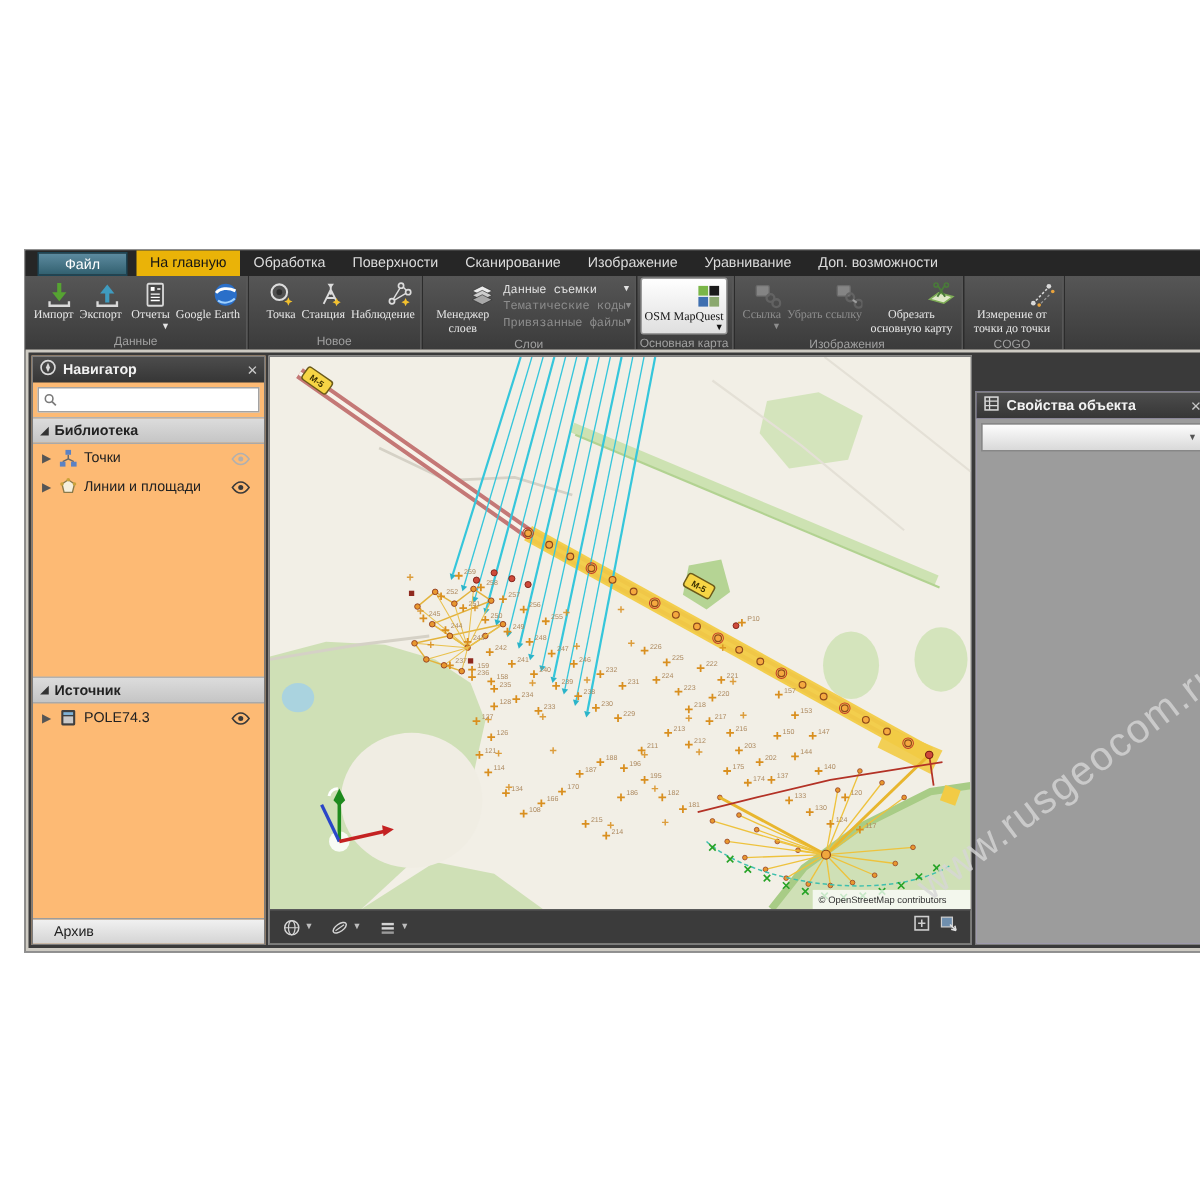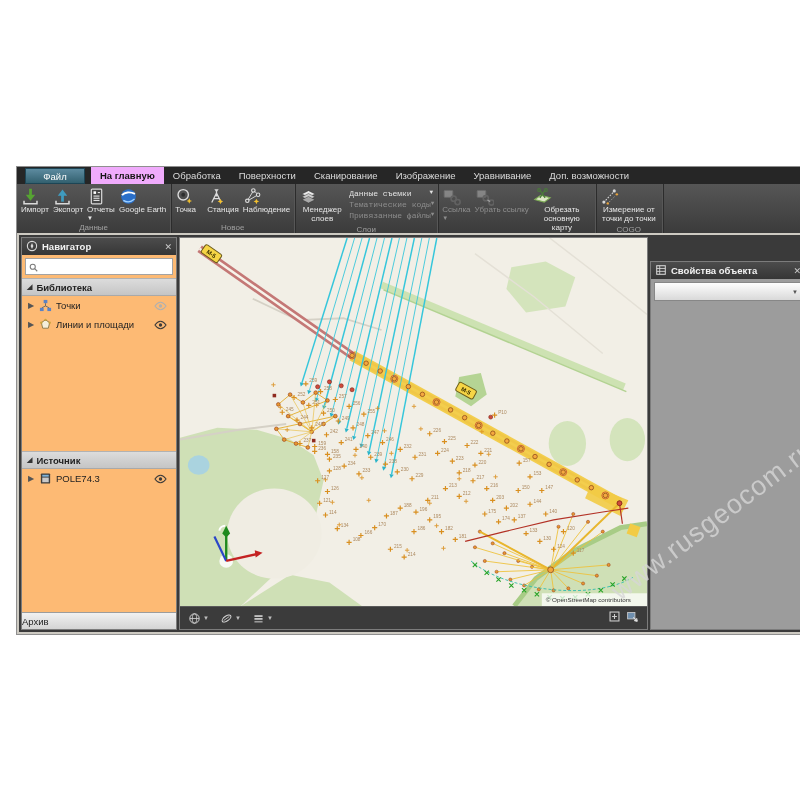--- a/index.html
+++ b/index.html
@@ -4,28 +4,28 @@
 <style>
   html,body{margin:0;padding:0;background:#ffffff;width:800px;height:800px;overflow:hidden;
     font-family:"Liberation Sans",sans-serif;-webkit-font-smoothing:antialiased;}
   #app{position:absolute;left:16px;top:166px;width:795px;height:469px;background:#2b2b2b;
     border:1px solid #8f8f8f;box-sizing:border-box;}
   
   .tabbar{height:17px;background:#262626;display:flex;align-items:stretch;padding-left:8px;position:relative;}
   .tab-file{width:58px;margin:1px 6px 0 0;background:linear-gradient(#5d8ba0,#32606f);
     border:1px solid #1d4555;color:#fff;font-size:9.5px;display:flex;align-items:center;justify-content:center;}
   .tab{padding:0 9px;color:#dcdcdc;font-size:9.5px;line-height:17px;white-space:nowrap;}
-  .tab.active{background:#f0abfc;color:#151515;font-weight:bold;}
+  .tab.active{background:#eab308;color:#151515;}
   .ribbon-collapse{position:absolute;right:6px;top:2px;color:#c9c9c9;font-size:8px;}
   
   .ribbon{height:49px;background:linear-gradient(#565656,#3b3b3b);display:flex;border-bottom:1px solid #242424;}
   .rgroup{display:flex;flex-direction:column;border-right:1px solid #575757;box-shadow:1px 0 0 #2c2c2c;padding:1px 2px 0;}
   .rbuttons{flex:1;display:flex;align-items:stretch;justify-content:center;}
-  .rbtn{min-width:28px;max-width:58px;display:flex;flex-direction:column;align-items:flex-start;
-    padding:1px 2px 0;color:#e6e6e6;font-size:8px;line-height:1.1;text-align:center;cursor:default;}
+  .rbtn{min-width:28px;max-width:58px;display:flex;flex-direction:column;align-items:flex-end;
+    padding:1px 2px 0;color:#e6e6e6;font-size:8px;line-height:1.1;text-align:center;cursor:default;font-family:Liberation Serif, serif;}
   .rbtn .ricon{height:20px;display:flex;align-items:center;}
   .rbtn .ricon svg{width:19px;height:19px;}
   .rbtn.disabled{color:#8d8d8d;}
   .rbtn.disabled .ricon{filter:grayscale(1) opacity(.45);}
   .rbtn.selected{background:linear-gradient(#ffffff,#dfdfdf);border:1px solid #9a9a9a;color:#111;border-radius:2px;}
   .glabel{height:11px;font-size:8px;color:#a0a0a0;text-align:center;line-height:11px;white-space:nowrap;}
   .darr{font-size:6px;vertical-align:1px;}
   .layer-wrap{flex:1;display:flex;align-items:center;}
   .ldrops{display:flex;flex-direction:column;justify-content:center;gap:2px;width:88px;}
   .ldrop{display:flex;justify-content:space-between;font-size:8px;padding:0 2px;white-space:nowrap;font-family:Liberation Mono, monospace;}
@@ -44,21 +44,21 @@
     display:flex;align-items:center;gap:4px;padding:0 5px;font-size:9.5px;font-weight:bold;color:#222;flex:0 0 auto;}
   .tri{font-size:7px;color:#333;}
   .titem{height:19px;display:flex;align-items:center;gap:4px;padding:0 5px 0 6px;font-size:9.5px;color:#222;flex:0 0 auto;}
   .titem .exp{font-size:8px;color:#555;width:7px;}
   .titem .iicon svg{width:13px;height:13px;display:block;}
   .titem .eye{margin-left:auto;margin-right:4px;}
   .titem .eye svg{width:13px;height:10px;display:block;}
   .eye.faint{color:#b0b0b0;} .eye.dark{color:#3a3a3a;}
   .spacer1{height:117px;flex:0 0 auto;} .flexsp{flex:1;}
   .archbar{height:16px;background:linear-gradient(#f1f1f1,#d4d4d4);border-top:1px solid #9c9c9c;
-    font-size:9.5px;color:#222;display:flex;align-items:center;flex:0 0 auto;}
+    font-size:9.5px;color:#222;display:flex;align-items:center;padding-left:14px;flex:0 0 auto;}
   
   .mapcol{flex:1;display:flex;flex-direction:column;border:1px solid #7c7c7c;box-sizing:border-box;background:#f2efe6;}
   .map-canvas{flex:1;position:relative;overflow:hidden;}
   .map-canvas svg{position:absolute;inset:0;width:100%;height:100%;}
   .map-toolbar{height:22px;background:#3b3b3b;border-top:1px solid #5a5a5a;display:flex;align-items:center;
     padding:0 8px;gap:3px;flex:0 0 auto;}
   .mtb{display:flex;align-items:center;gap:2px;color:#cfcfcf;margin-right:8px;}
   .mtb svg{width:13px;height:13px;}
   .mtb .darr{font-size:6px;color:#bdbdbd;}
   .mtb-right{margin-left:auto;display:flex;gap:5px;align-items:center;}
@@ -198,20 +198,37 @@
               <span>Тематические коды</span>
               <span class="darr">▼</span>
             </div>
             <div class="ldrop off">
               <span>Привязанные файлы</span>
               <span class="darr">▼</span>
             </div>
           </div>
         </div>
         <div class="glabel">Слои</div>
+      </div>
+      <div class="rgroup">
+        <div class="rbuttons">
+          <div class="rbtn selected">
+            <span class="ricon">
+              <svg viewBox="0 0 22 22">
+                <rect x="3" y="3" width="7.5" height="7.5" fill="#7ab648"></rect>
+                <rect x="11.5" y="3" width="7.5" height="7.5" fill="#1b1b1b"></rect>
+                <rect x="3" y="11.5" width="7.5" height="7.5" fill="#3e6fb0"></rect>
+                <rect x="11.5" y="11.5" width="7.5" height="7.5" fill="#8aa86e"></rect>
+              </svg>
+            </span>
+            <span>OSM MapQuest</span>
+            <span class="darr">▼</span>
+          </div>
+        </div>
+        <div class="glabel">Основная карта</div>
       </div>
       <div class="rgroup">
         <div class="rbuttons">
           <div class="rbtn disabled">
             <span class="ricon">
               <svg viewBox="0 0 22 22">
                 <rect x="2.5" y="4" width="10" height="8" rx="1" fill="#b9c9b0" stroke="#8a8a8a"></rect>
                 <circle cx="13.5" cy="13.5" r="3" fill="none" stroke="#c06a6a" stroke-width="1.8"></circle>
                 <circle cx="18" cy="17.5" r="3" fill="none" stroke="#c06a6a" stroke-width="1.8"></circle>
               </svg>

